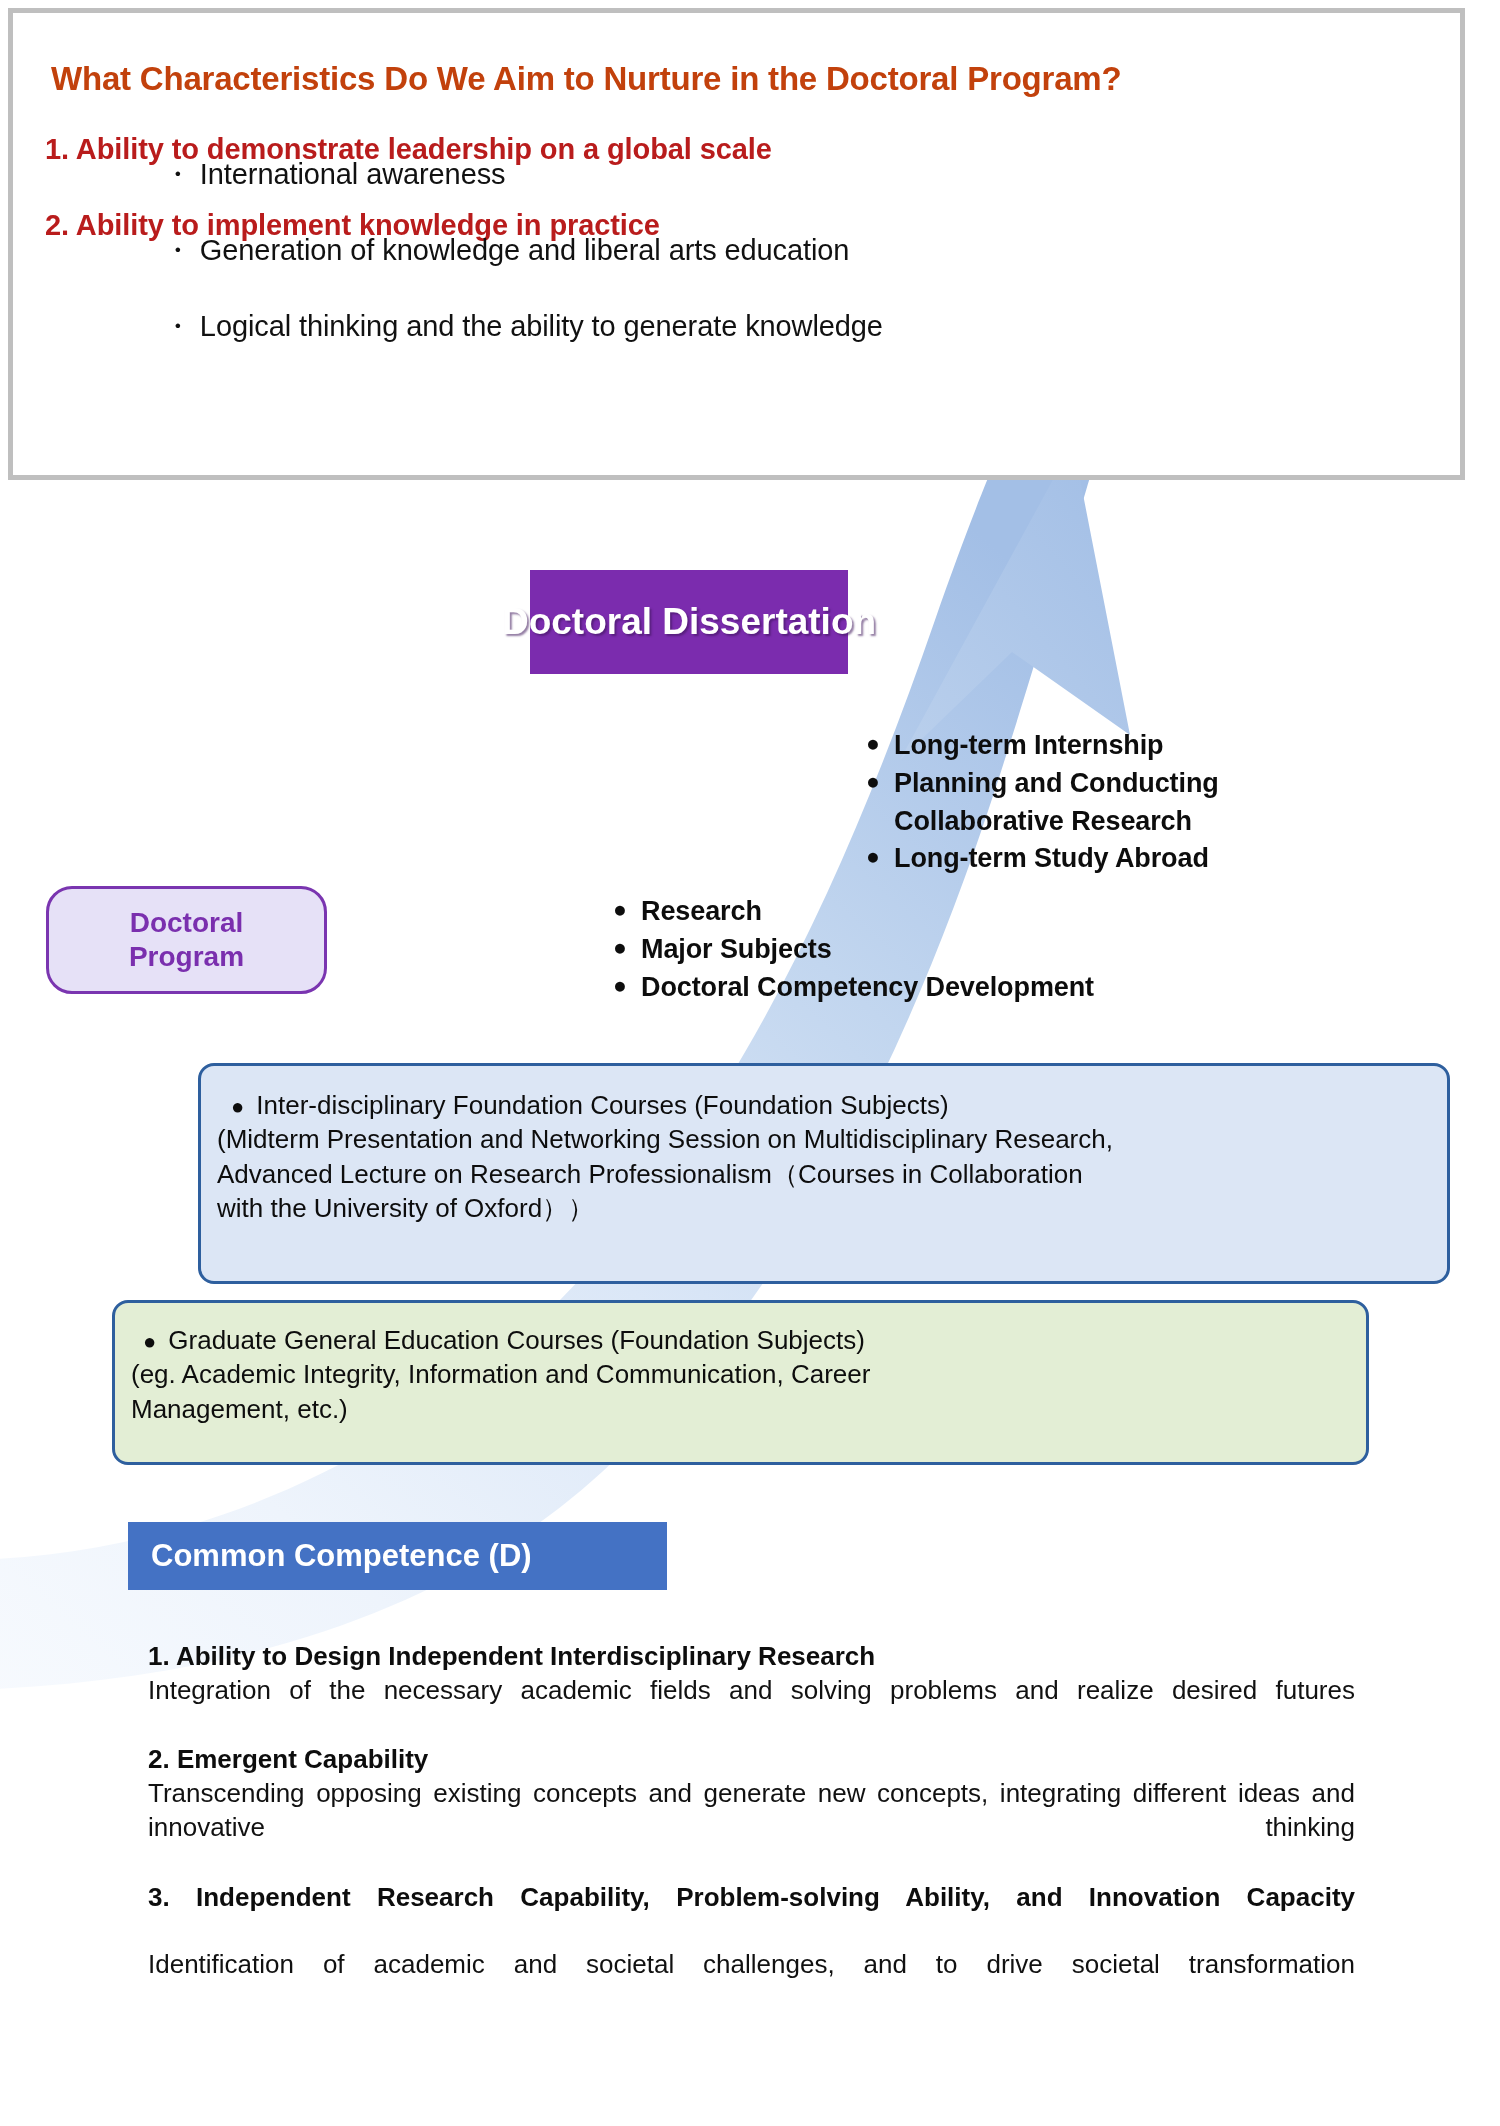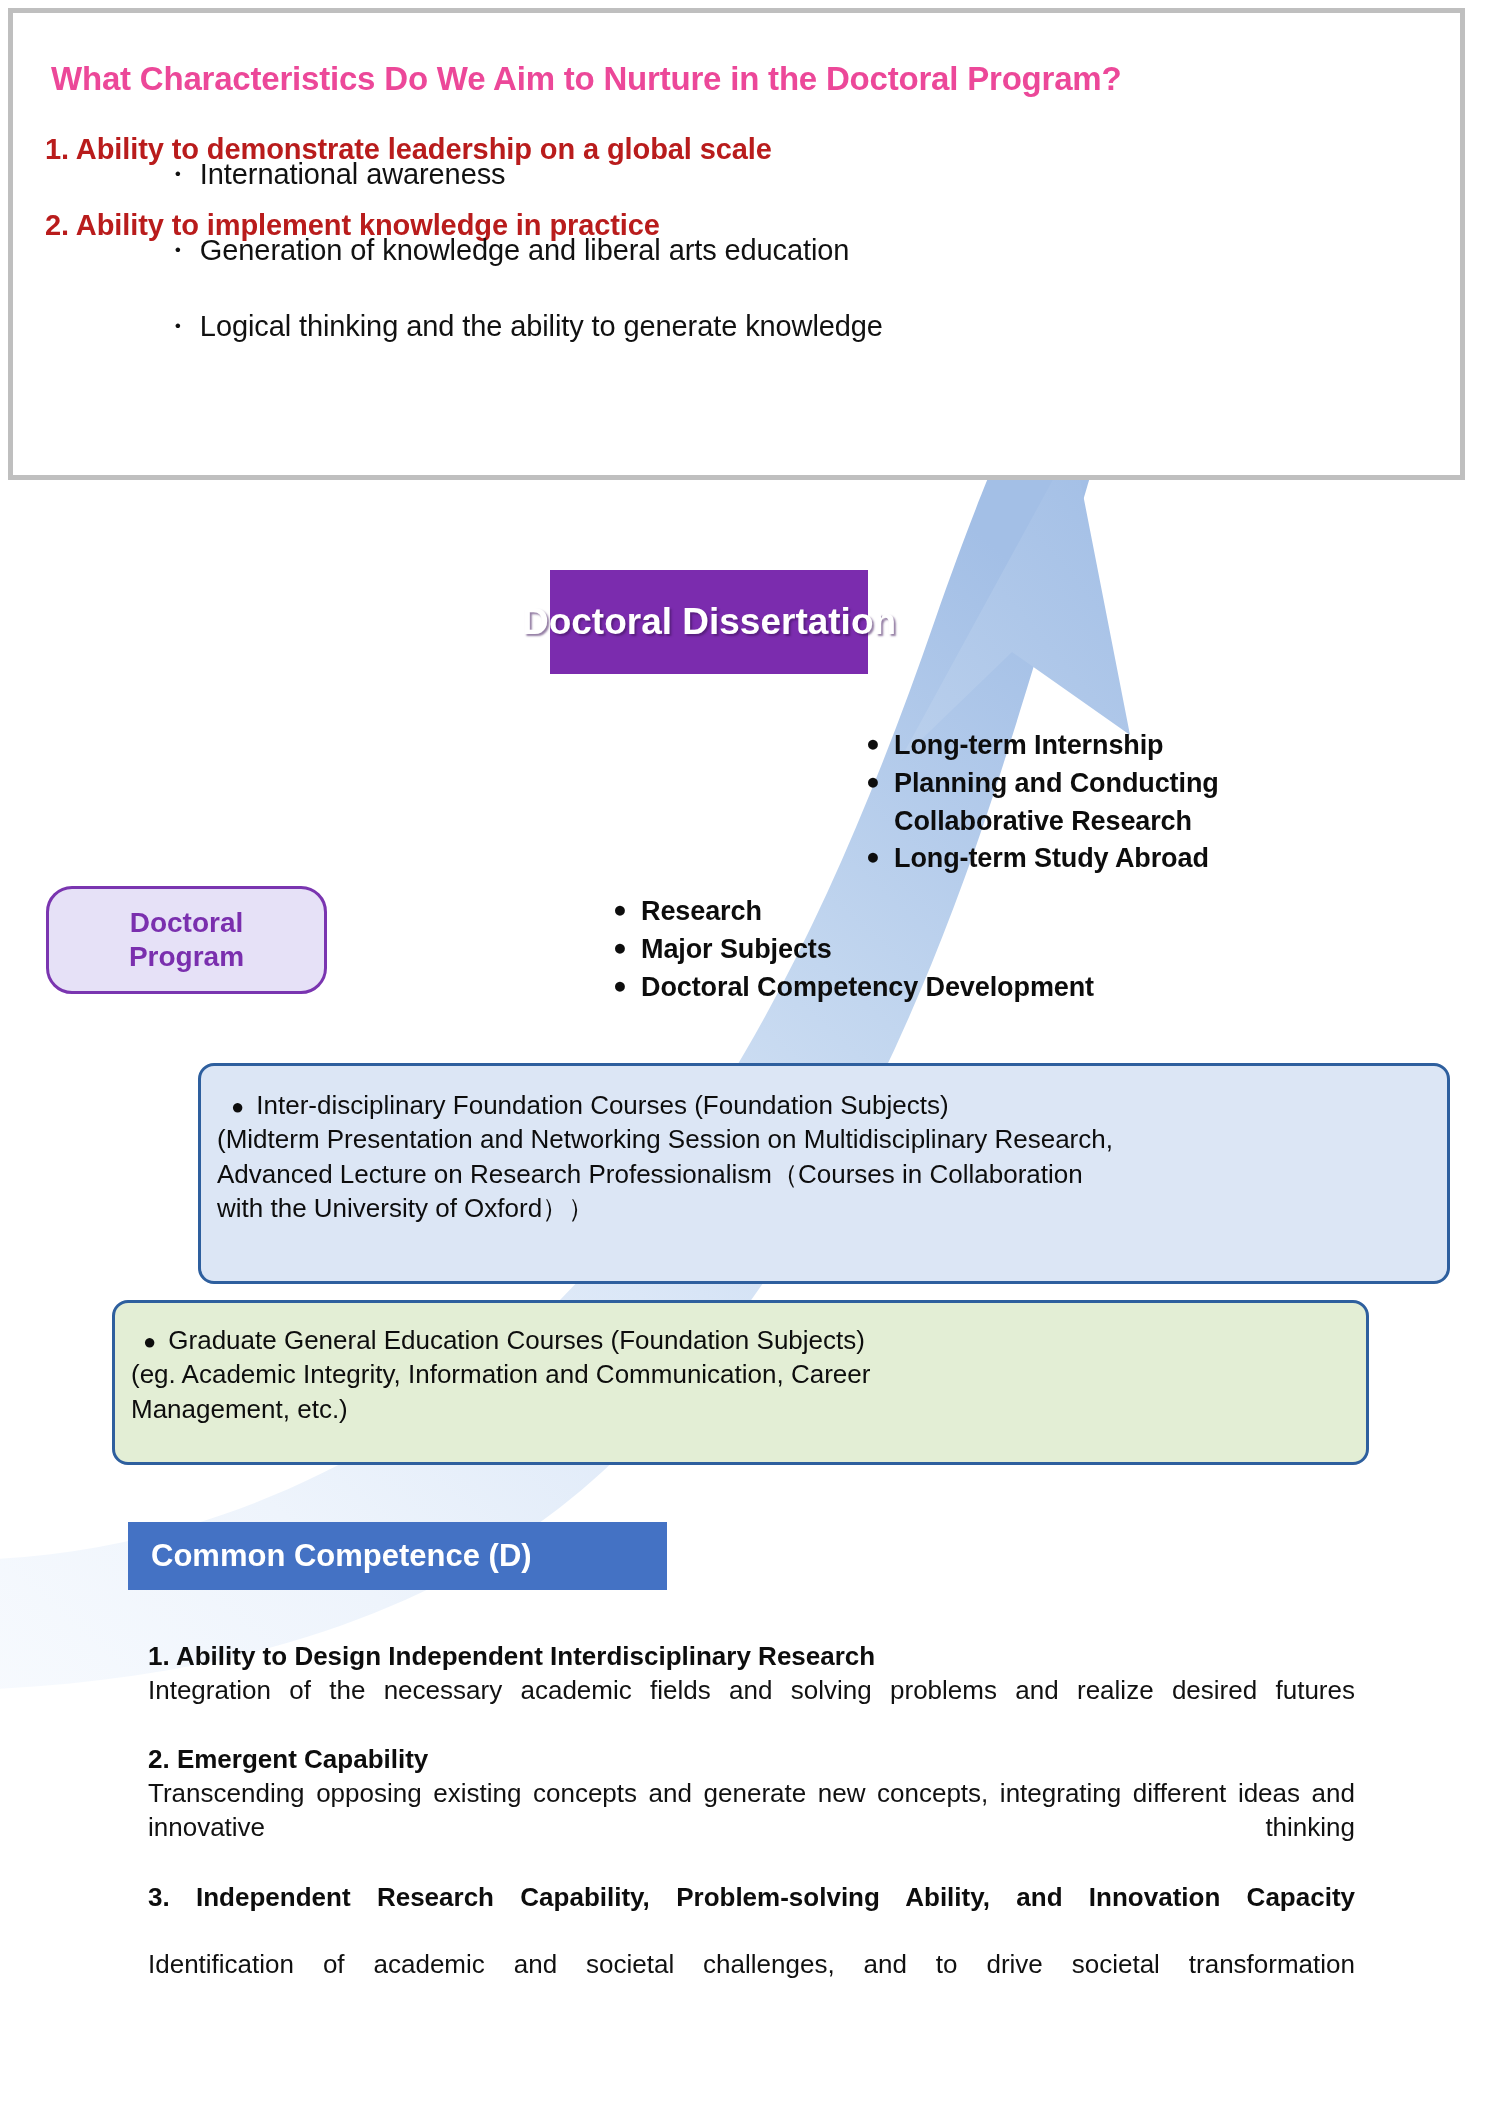--- a/index.html
+++ b/index.html
@@ -24,21 +24,21 @@
     z-index:3;
   }
   #top-panel-inner{
     position:absolute;left:5px;top:5px;right:5px;bottom:5px;
     border:2px solid #ffffff;
     box-sizing:border-box;
     background:#ffffff;
   }
   #panel-title{
     position:absolute;left:38px;top:47px;
-    font-size:33px;font-weight:bold;color:#ec4899;
+    font-size:33px;font-weight:bold;color:#c2410c;
     letter-spacing:-0.2px;white-space:nowrap;
   }
   .char-num{
     position:absolute;left:32px;
     font-size:29px;font-weight:bold;color:#b91c1c;
     white-space:nowrap;letter-spacing:-0.1px;margin-top:16px;
   }
   .char-sub{
     position:absolute;left:150px;
     font-size:29px;font-weight:normal;color:#111111;
@@ -49,21 +49,21 @@
   #char2n{top:180px;}
   #char2s{top:218px;}
   #char3n{top:256px;}
   #char3s{top:294px;}
 
   
   #dissertation-banner{
     position:absolute;left:530px;top:570px;width:318px;height:104px;
     background:#7b2cae;
     z-index:4;
-    display:flex;align-items:center;justify-content:center;margin-left:20px;
+    display:flex;align-items:center;justify-content:center;
   }
   #dissertation-banner .lbl{
     font-size:37px;font-weight:bold;color:#ffffff;
     text-shadow:2px 2px 2px rgba(60,20,90,0.55);
     white-space:nowrap;
   }
 
   
   #doctoral-program-box{
     position:absolute;left:46px;top:886px;width:275px;height:102px;

